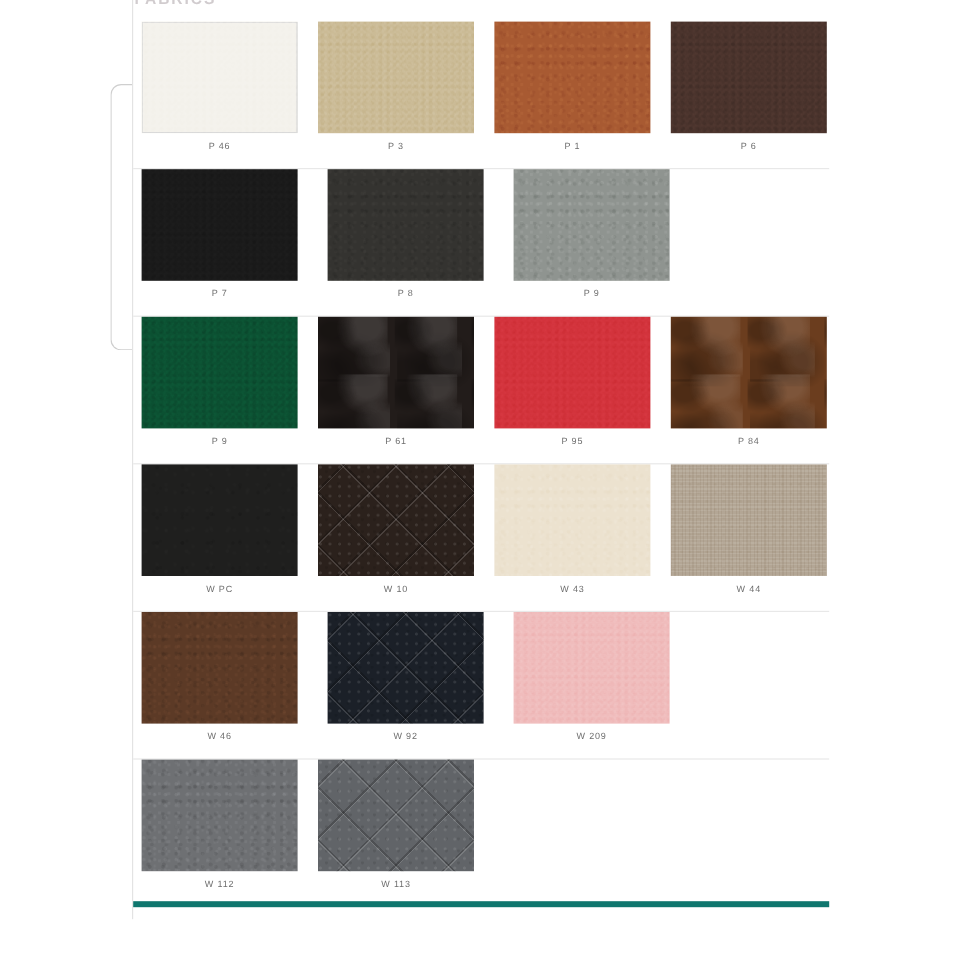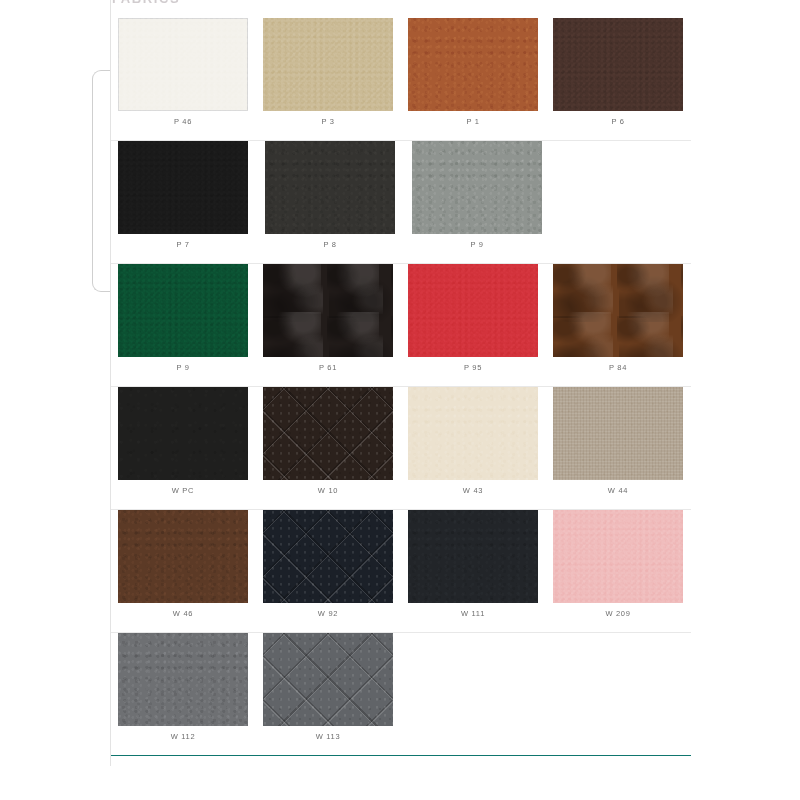--- a/index.html
+++ b/index.html
@@ -56,25 +56,25 @@
 
   
   .swatch-grid {
     position: absolute;
     left: 111px;
     top: 18px;
     width: 580px;
   }
   .swatch-row {
     display: flex;
-    gap: 0px;
+    gap: 8px;
     border-bottom: 1px solid #e8e8e8;
     height: 123px;
   }
-  .swatch-row:last-child { border-bottom: 1px solid #0f766e; }
+  .swatch-row:last-child { border-bottom: 5px solid #0f766e; }
 
   .swatch-cell {
     width: 147px;
     height: 123px;
     position: relative;
   }
   .swatch-cell.empty { background: transparent; }
 
   .chip {
     position: absolute;
@@ -252,24 +252,20 @@
       <div class="swatch-row">
         <div class="swatch-cell">
           <div class="chip grain" title="W 46" style="background: rgb(92, 58, 38);"></div>
           <div class="chip-label">W 46</div>
         </div>
         <div class="swatch-cell">
           <div class="chip quilt quilt-puff" title="W 92" style="background: rgb(27, 32, 40);"></div>
           <div class="chip-label">W 92</div>
         </div>
         <div class="swatch-cell">
-          <div class="chip grain" title="W 111" style="background: rgb(34, 37, 41);"></div>
-          <div class="chip-label">W 111</div>
-        </div>
-        <div class="swatch-cell">
           <div class="chip grain grain-fine" title="W 114" style="background: rgb(240, 188, 188);"></div>
           <div class="chip-label">W 209</div>
         </div>
       </div>
       <div class="swatch-row">
         <div class="swatch-cell">
           <div class="chip grain" title="W 112" style="background: rgb(110, 112, 115);"></div>
           <div class="chip-label">W 112</div>
         </div>
         <div class="swatch-cell">

